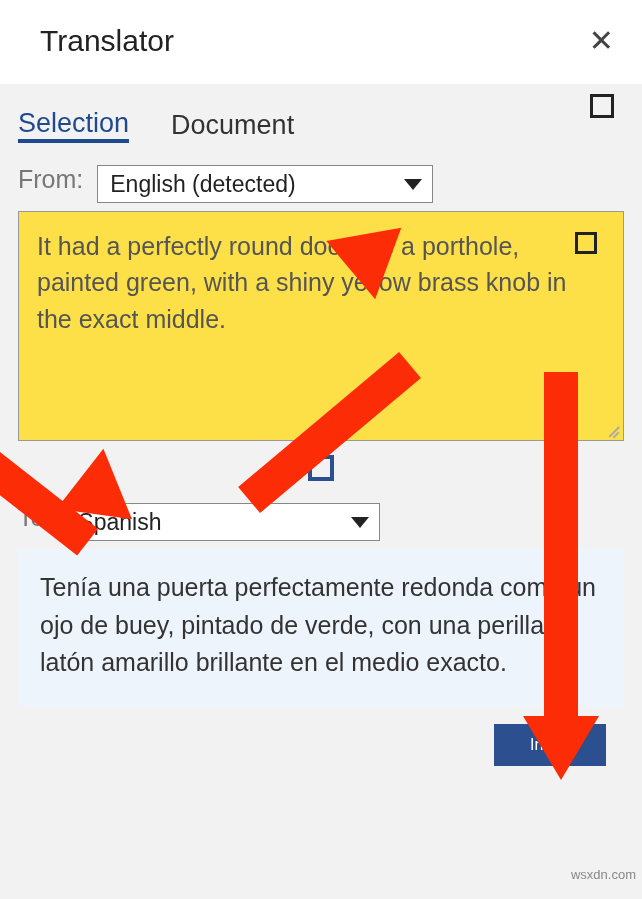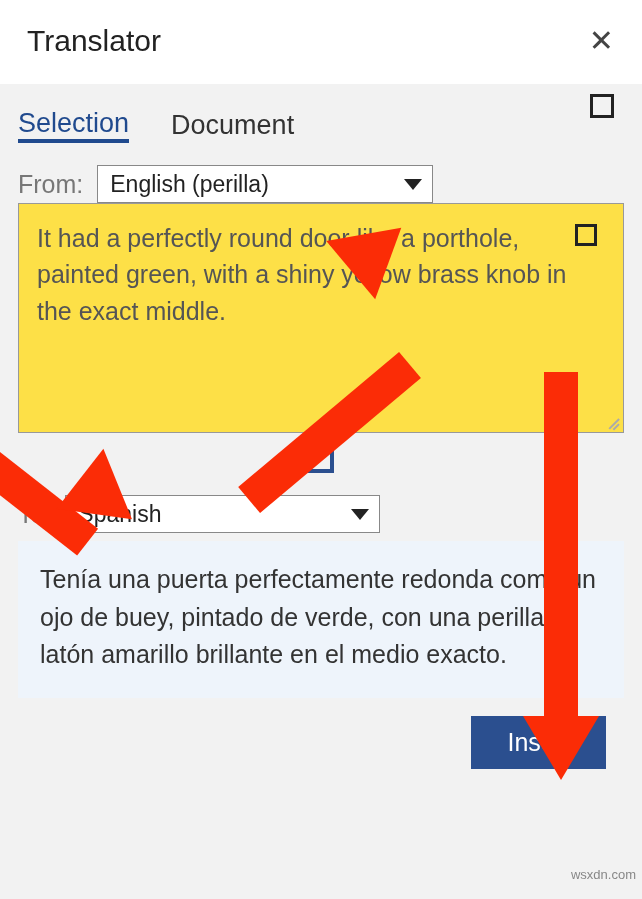--- a/index.html
+++ b/index.html
@@ -10,21 +10,21 @@
       height: 899px;
       position: relative;
       overflow: hidden;
     }
     .pane {
       background: #fff;
     }
     
     .header {
       background: #fff;
-      padding: 24px 28px 26px 27px;
+      padding: 24px 28px 26px 40px;
       display: flex;
       align-items: center;
       justify-content: space-between;
     }
     .header-title {
       font-size: 30px;
       font-weight: 400;
       color: #222;
     }
     .close-x {
@@ -61,21 +61,21 @@
       width: 24px; height: 24px;
       border: 3px solid #222;
     }
     
     .body-area {
       background: #f2f2f2;
       padding: 22px 18px 0 18px;
     }
     .row-from, .row-to {
       display: flex;
-      align-items: center;
+      margin-bottom: 8px;
     }
     .row-label {
       font-size: 25px;
       color: #777;
       margin-right: 14px;
     }
     .select-box {
       background: #fff;
       border: 1.5px solid #888;
       height: 38px;
@@ -143,21 +143,21 @@
     }
     
     .insert-row {
       display:flex;
       justify-content:flex-end;
       padding: 18px 18px 0 0;
     }
     .insert-btn {
       background: #2b4f8f;
       color: #fff;
-      font-size: 25px;
+      font-size: 16px;
       border: none;
       padding: 12px 36px;
       cursor: pointer;
     }
     
     .wm {
       position:absolute;
       right: 6px; bottom: 17px;
       font-size: 13px;
       color: #888;
@@ -239,21 +239,21 @@
   <div class="tab active">Selection</div>
   <div class="tab">Document</div>
   <div class="sq-top"></div>
 </div>
 
 <div class="body-area">
 
   <div class="row-from">
     <div class="row-label">From:</div>
     <div class="select-box sel-from">
-      <span>English (perilla)</span>
+      <span>English (detected)</span>
       <span class="caret-down"></span>
     </div>
   </div>
 
   <div class="source-box">
     <span>It had a perfectly round door like a porthole, painted green, with a shiny yellow brass knob in the exact middle.</span>
     <div class="sq-src"></div>
     <div class="resize-handle"></div>
   </div>
 

